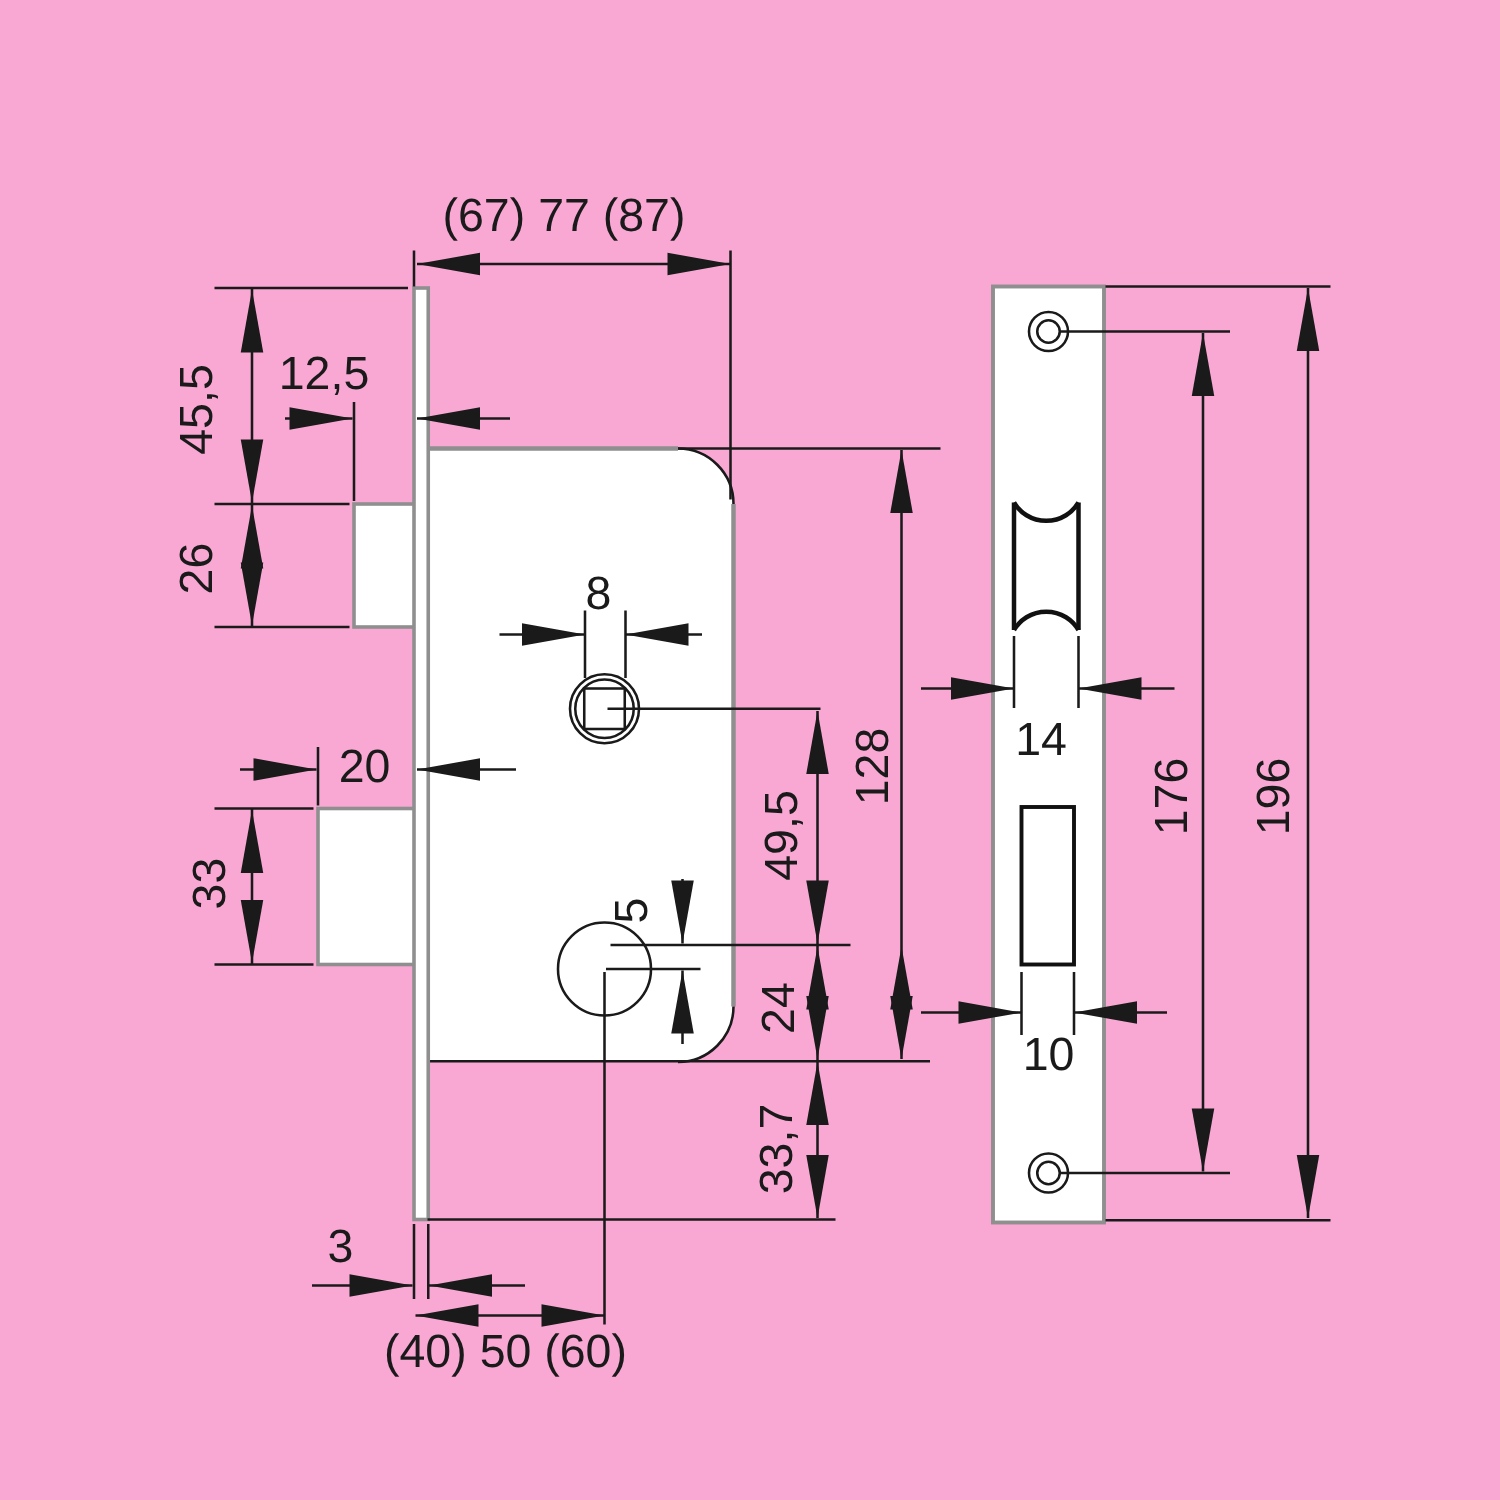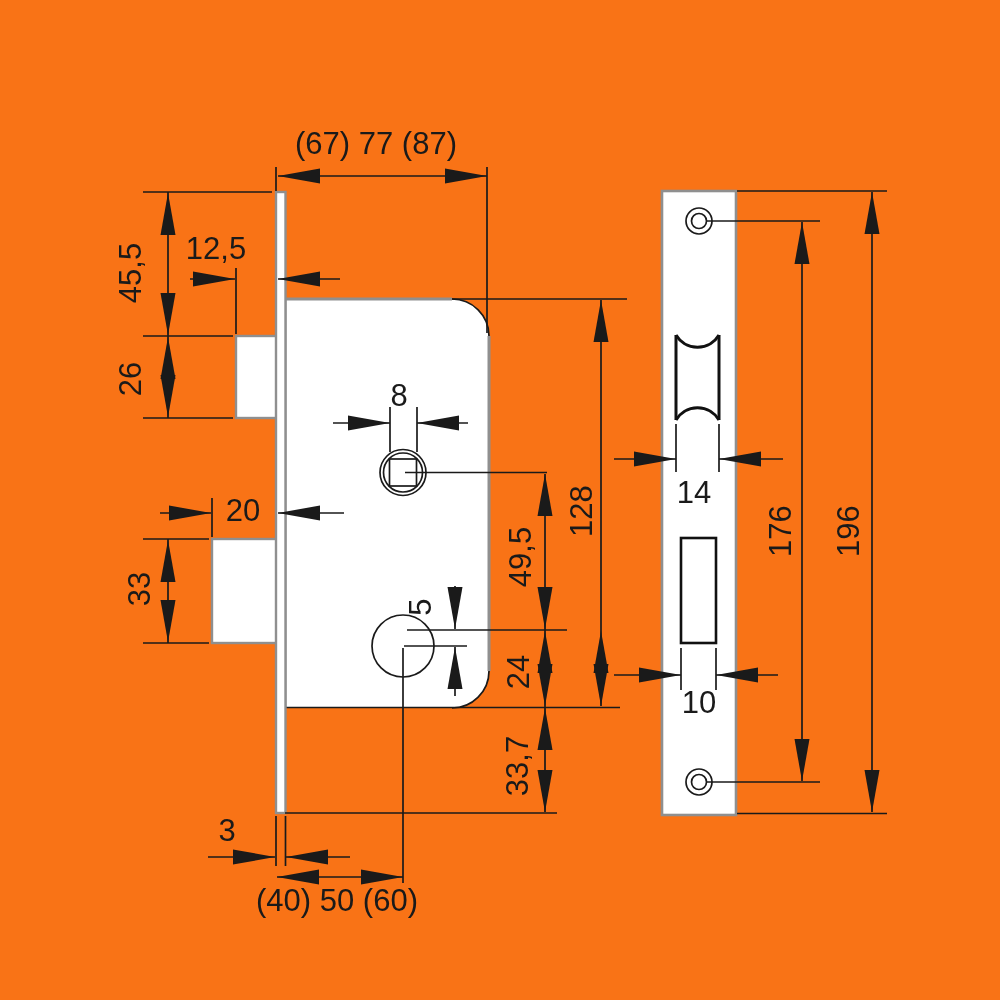--- a/index.html
+++ b/index.html
@@ -1,16 +1,16 @@
 <!DOCTYPE html>
 <html><head>
 <meta charset="utf-8">
 <style>
   html,body{margin:0;padding:0;background:#ffffff;}
-  .canvas{position:relative;width:1000px;height:1000px;background:#f97316;overflow:hidden;}
+  .canvas{position:relative;width:1000px;height:1000px;background:#f9a8d4;overflow:hidden;}
   svg{display:block;}
   .dim-text{font-family:"Liberation Sans","DejaVu Sans",sans-serif;font-size:31px;fill:#1a1a1a;}
   .gray{stroke:#8f8f8f;fill:none;}
   .grayfill{stroke:#8f8f8f;fill:#ffffff;}
   .blk{stroke:#1a1a1a;fill:none;stroke-width:1.7;}
   .arrow{fill:#1a1a1a;stroke:none;}
   .cutout{stroke:#111111;fill:none;}
 </style>
 </head>
 <body>

